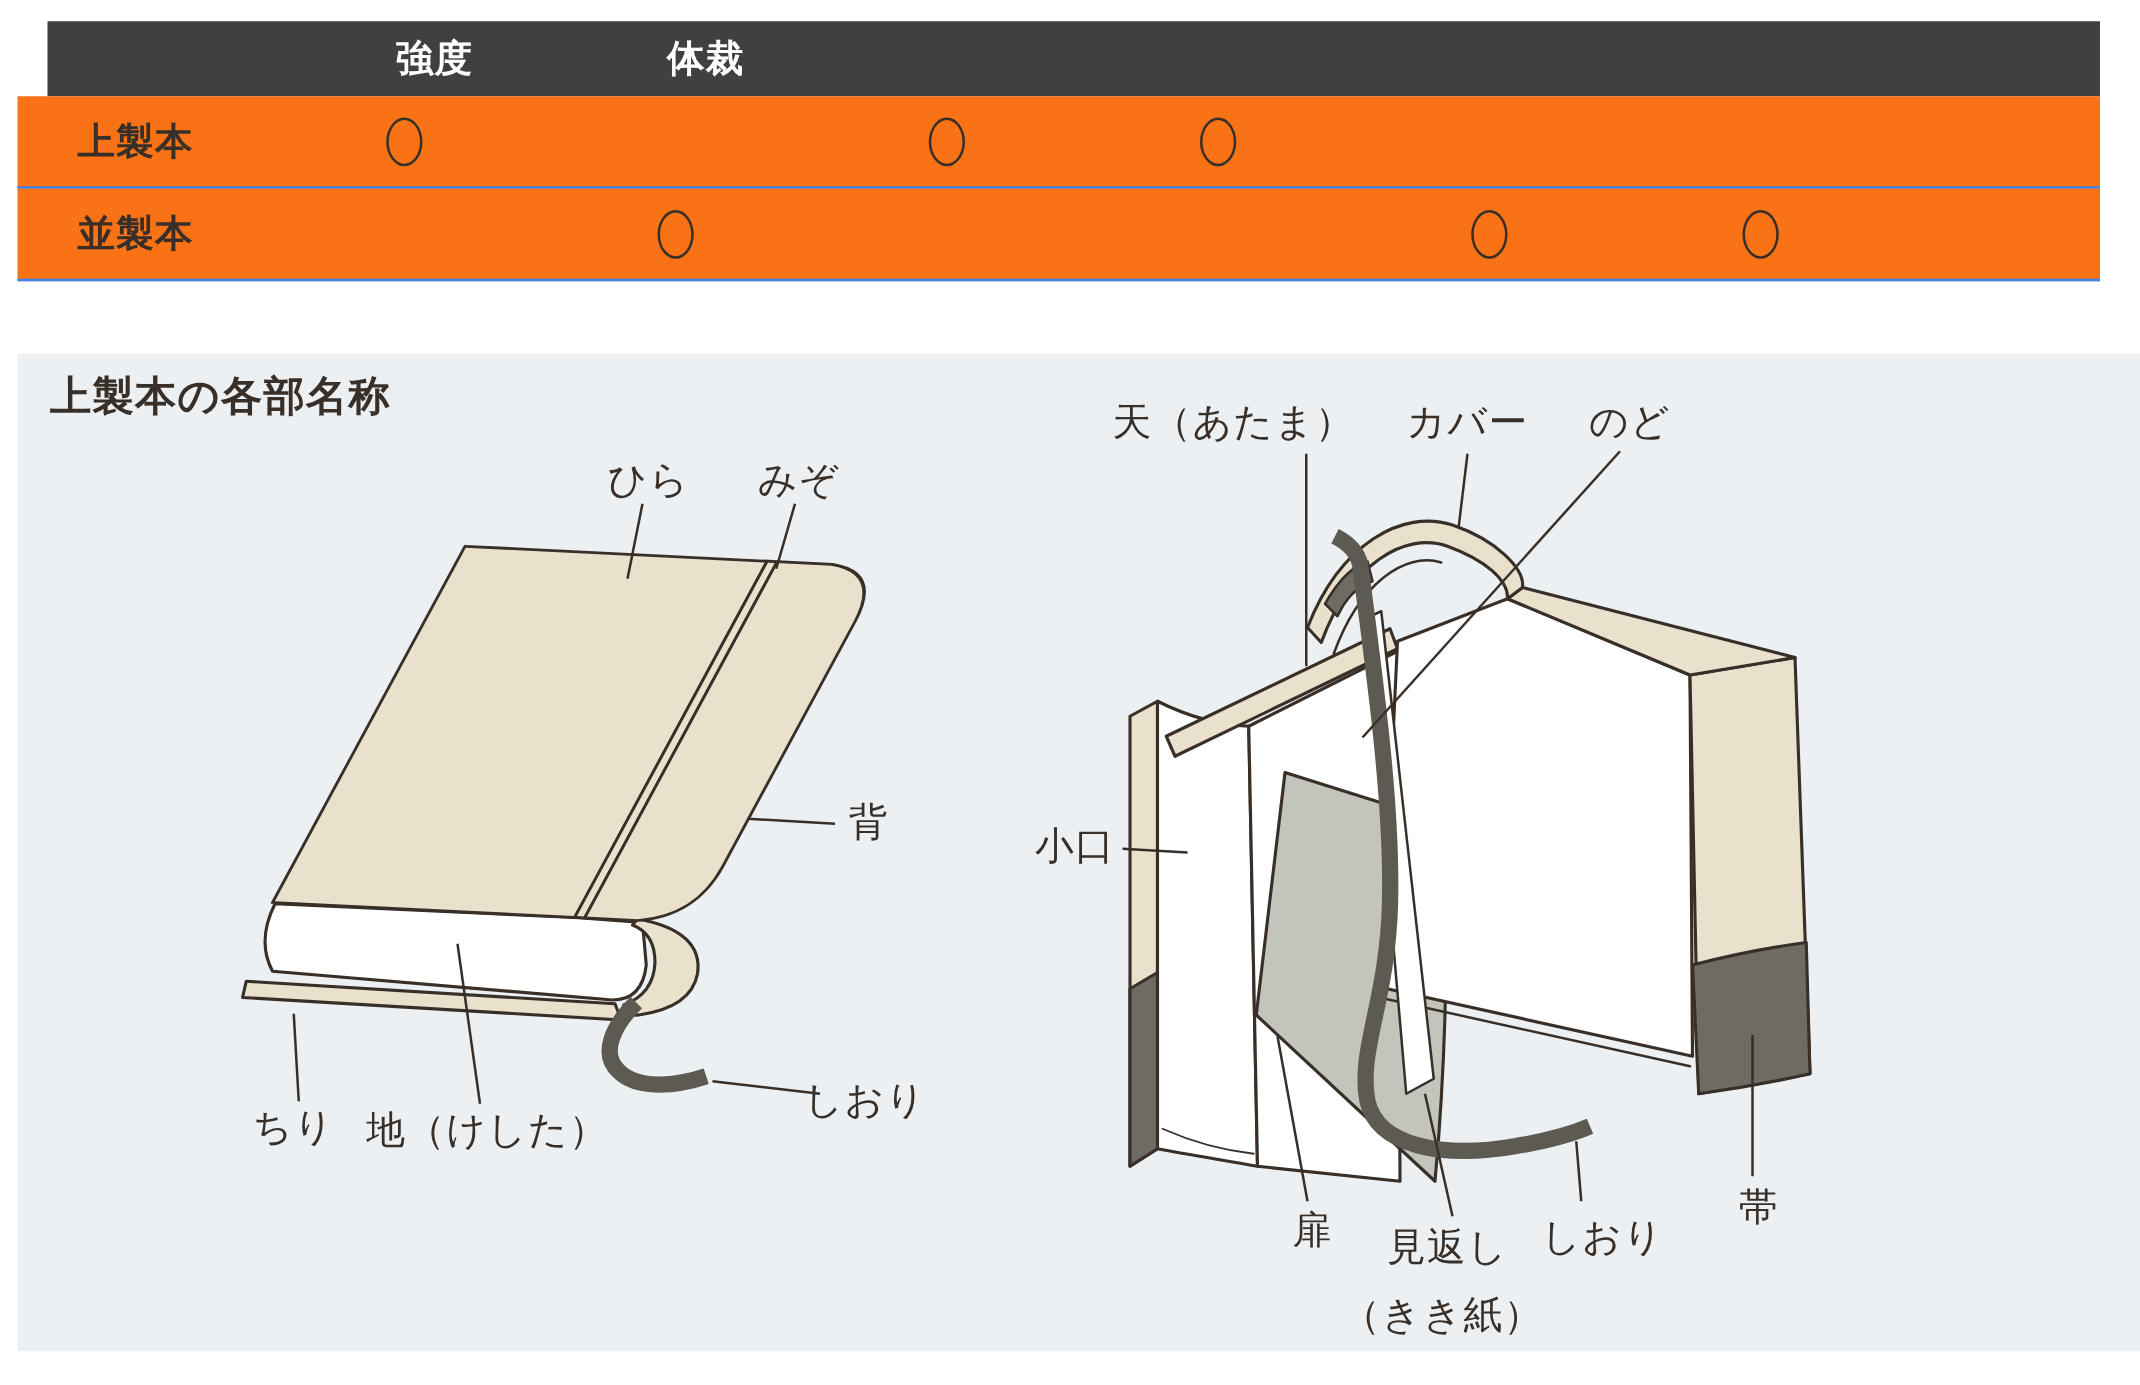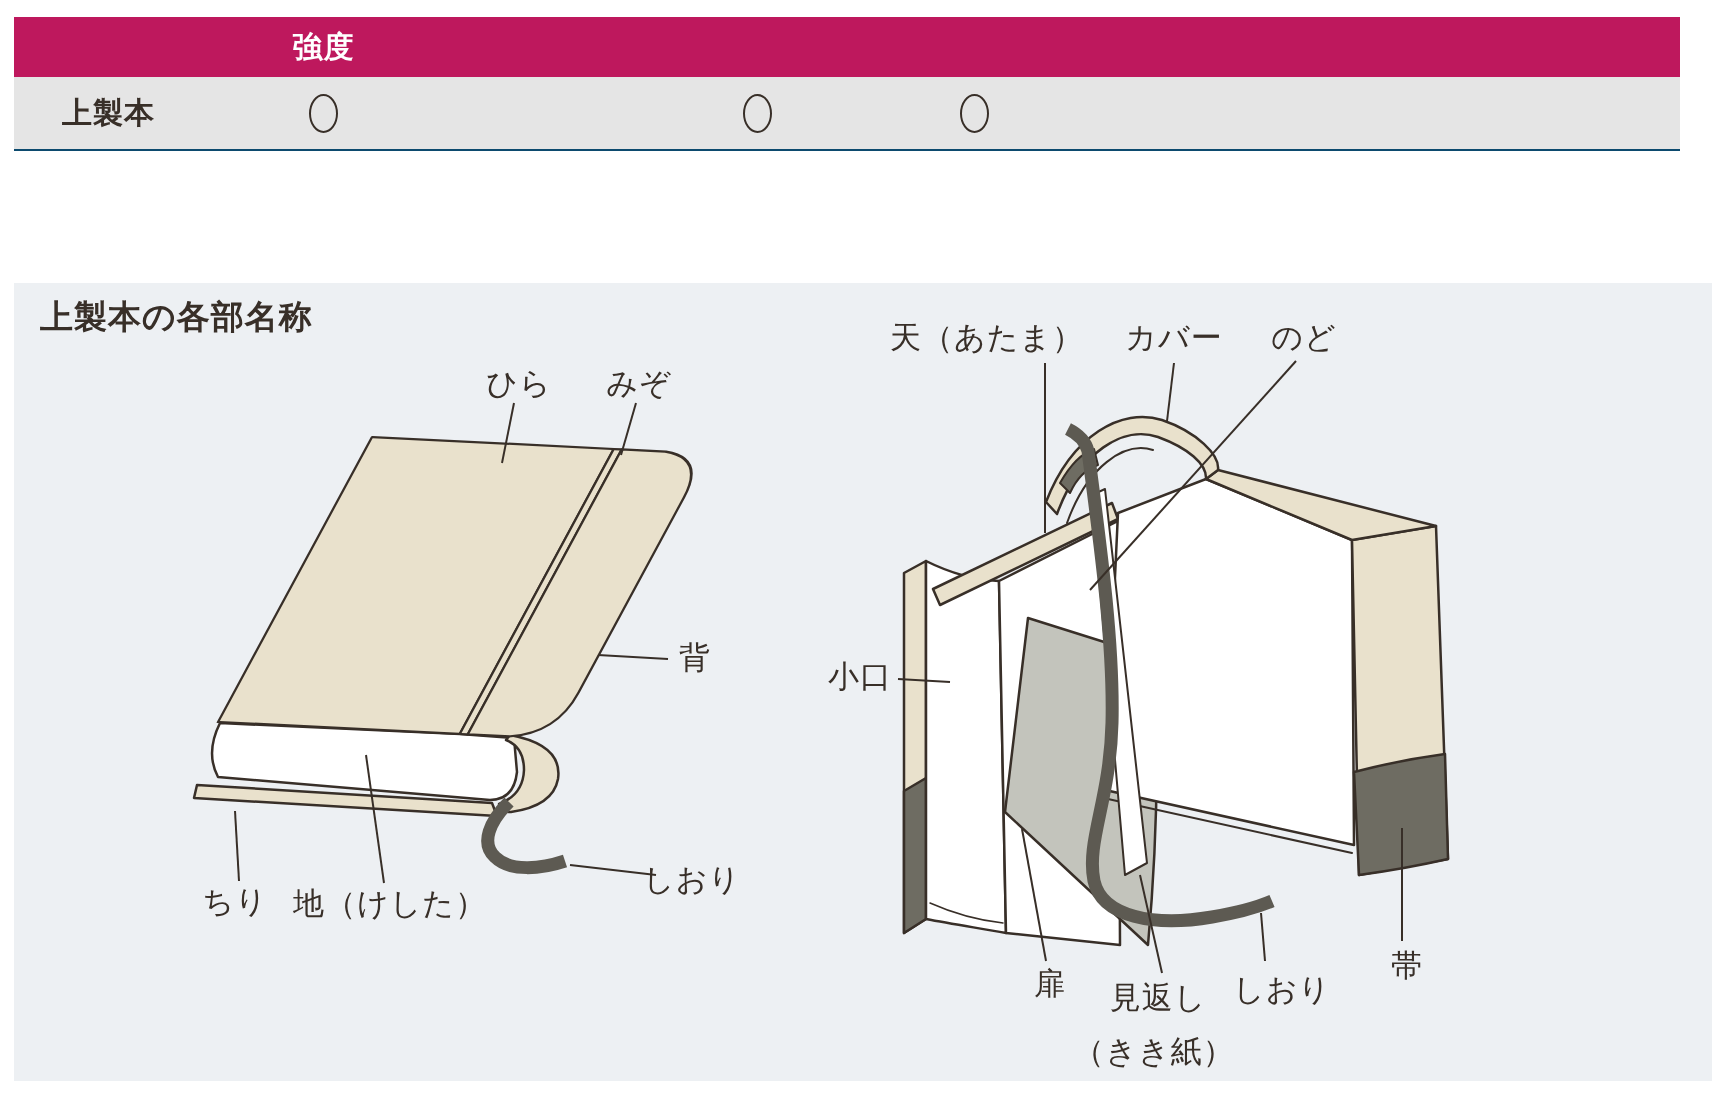--- a/index.html
+++ b/index.html
@@ -1,62 +1,79 @@
 <!DOCTYPE html>
 <html><head>
 <meta charset="utf-8">
 <style>
   html,body{margin:0;padding:0;background:#ffffff;}
   body{width:1712px;height:1108px;position:relative;font-family:"Liberation Sans","DejaVu Sans",sans-serif;color:#382f28;}
   .stage{position:absolute;inset:0;}
 
   
   .cmp-table{position:absolute;left:14px;top:17px;width:1666px;}
-  .cmp-head{display:grid;grid-template-columns:201px repeat(6,217px) 1fr;height:60px;background:#be185d;}
+  .cmp-head{display:grid;grid-template-columns:201px repeat(6,217px) 1fr;height:60px;background:#404040;margin-left:24px;}
   .cmp-head .cell{display:flex;align-items:center;justify-content:center;color:#ffffff;font-size:30px;font-weight:600;letter-spacing:1px;}
-  .cmp-row{display:grid;grid-template-columns:201px repeat(6,217px) 1fr;height:74px;border-bottom:2px solid #0c4a6e;box-sizing:border-box;background:#e5e5e5;}
+  .cmp-row{display:grid;grid-template-columns:201px repeat(6,217px) 1fr;height:74px;border-bottom:2px solid #3b82f6;box-sizing:border-box;background:#f97316;}
   .cmp-row .label{display:flex;align-items:center;padding-left:48px;font-size:30px;font-weight:600;letter-spacing:1px;}
   .cmp-row .mark{display:flex;align-items:center;justify-content:center;}
   .circle{display:inline-block;width:29px;height:39px;border:2.5px solid #382f28;border-radius:50%;box-sizing:border-box;}
 
   
   .panel{position:absolute;left:14px;top:283px;width:1684px;height:798px;background:#edf0f3;padding-left:37px;}
   .panel-title{position:absolute;left:26px;top:12px;font-size:33px;font-weight:bold;letter-spacing:1px;}
   .diagram-svg{position:absolute;left:0;top:0;}
   .diagram-svg text{font-family:"Liberation Sans","DejaVu Sans",sans-serif;font-size:31px;fill:#382f28;letter-spacing:1px;}
 </style>
 </head>
 <body>
 
 <div class="stage">
 
   <div class="cmp-table">
     <div class="cmp-head">
       <div class="cell"></div>
       <div class="cell">強度</div>
+      <div class="cell">体裁</div>
       <div class="cell"></div>
     </div>
 
     <div class="cmp-row">
       <div class="label">上製本</div>
       <div class="mark">
           <span class="circle"></span>
         </div>
       <div class="mark"></div>
       <div class="mark">
           <span class="circle"></span>
         </div>
       <div class="mark">
           <span class="circle"></span>
         </div>
       <div class="mark"></div>
       <div class="mark"></div>
       <div></div>
     </div>
 
+    <div class="cmp-row">
+      <div class="label">並製本</div>
+      <div class="mark"></div>
+      <div class="mark">
+          <span class="circle"></span>
+        </div>
+      <div class="mark"></div>
+      <div class="mark"></div>
+      <div class="mark">
+          <span class="circle"></span>
+        </div>
+      <div class="mark">
+          <span class="circle"></span>
+        </div>
+      <div></div>
+    </div>
   </div>
 
   <div class="panel">
     <div class="panel-title">上製本の各部名称</div>
 
     <svg class="diagram-svg" width="1684" height="798" viewBox="0 0 1684 798">
 
       <g stroke="#382f28" stroke-width="2.5" stroke-linejoin="round" stroke-linecap="round">
 
         <path fill="#ffffff" d="M206,440 L446,451 L500,455 L503,489 C501,507 492,517 476,517 L204,494 C195,477 197,458 206,440 Z"></path>

